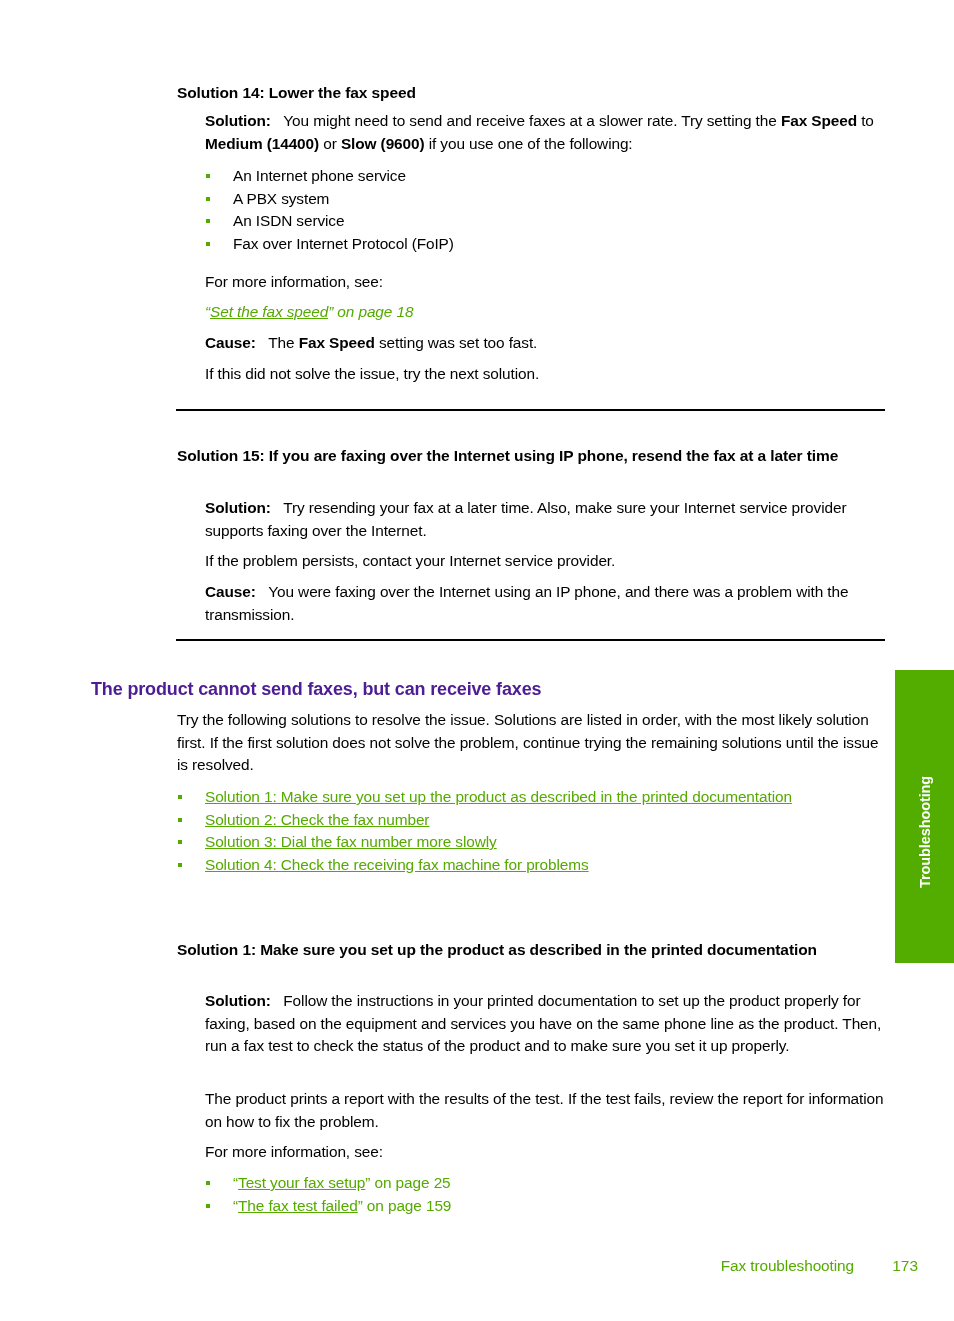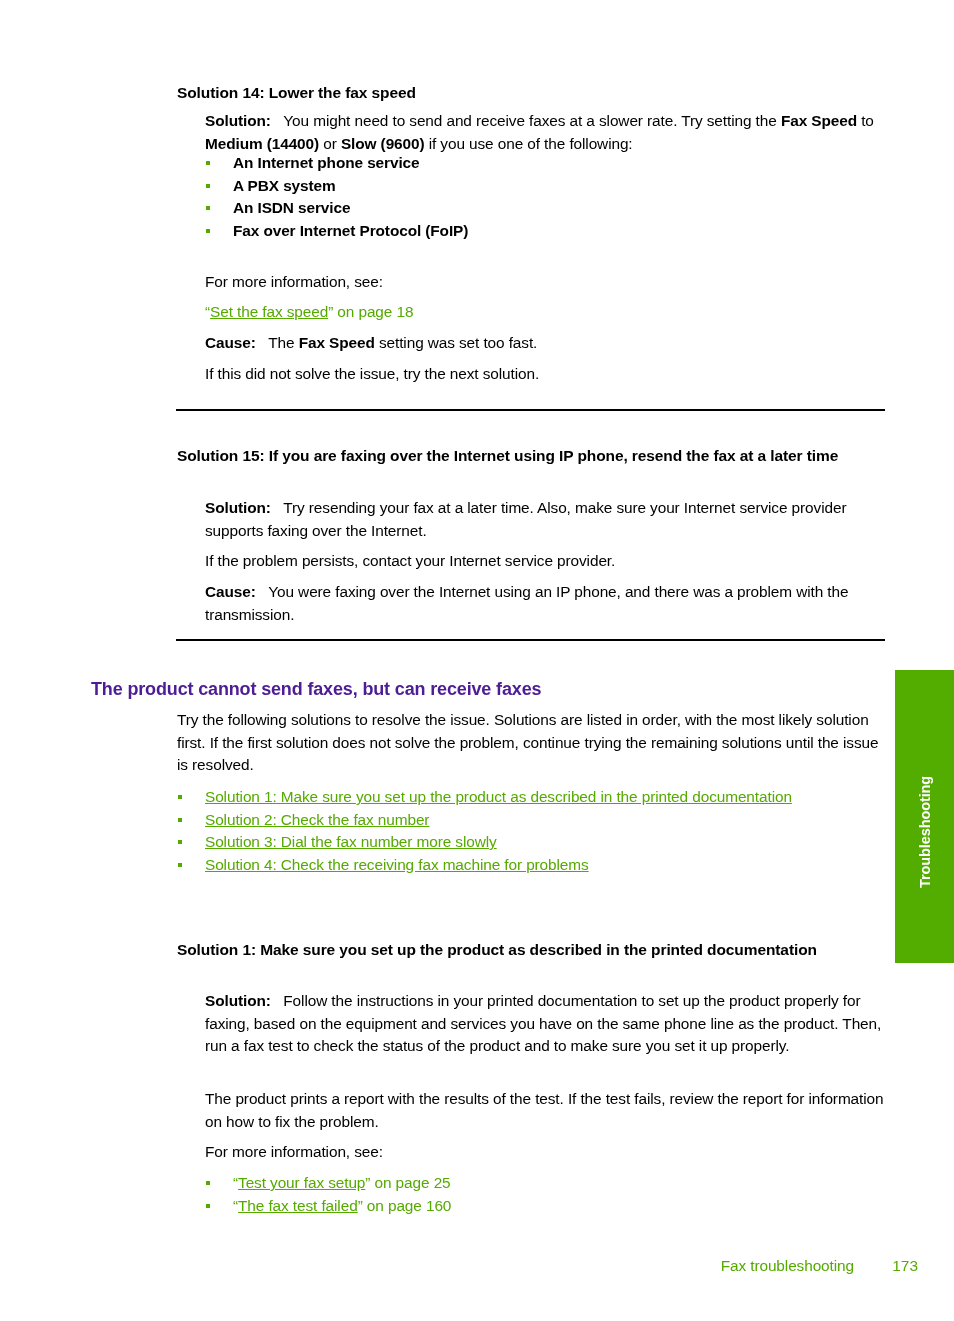--- a/index.html
+++ b/index.html
@@ -84,23 +84,23 @@
   .linklist li .link-underline {
     text-decoration: underline;
     color: #55aa00;
   }
 
   
   .region { position: absolute; }
 
   #sec14-head   { left: 177px; top: 82px;  width: 710px; }
   #sec14-body   { left: 205px; top: 110px; width: 680px; }
-  #sec14-list   { left: 205px; top: 152px; width: 680px; font-weight: bold; }
+  #sec14-list   { left: 205px; top: 165px; width: 680px; }
   #sec14-more   { left: 205px; top: 271px; width: 680px; }
-  #sec14-xref   { left: 205px; top: 301px; width: 680px; }
+  #sec14-xref   { left: 205px; top: 301px; width: 680px; font-style: italic; }
   #sec14-cause  { left: 205px; top: 332px; width: 680px; }
   #sec14-next   { left: 205px; top: 363px; width: 680px; }
   #rule1        { left: 176px; top: 409px; width: 709px; }
 
   #sec15-head   { left: 177px; top: 445px; width: 710px; }
   #sec15-body   { left: 205px; top: 497px; width: 680px; }
   #sec15-persist{ left: 205px; top: 550px; width: 680px; }
   #sec15-cause  { left: 205px; top: 581px; width: 680px; }
   #rule2        { left: 176px; top: 639px; width: 709px; }
 
@@ -233,21 +233,21 @@
   <div class="region p" id="sol1-body">
     <b>Solution:</b><span>&nbsp;&nbsp;&nbsp;</span><span>Follow the instructions in your printed documentation to set up the product properly for faxing, based on the equipment and services you have on the same phone line as the product. Then, run a fax test to check the status of the product and to make sure you set it up properly.</span>
   </div>
 
   <div class="region p" id="sol1-report">The product prints a report with the results of the test. If the test fails, review the report for information on how to fix the problem.</div>
 
   <div class="region p" id="sol1-more">For more information, see:</div>
 
   <ul class="region bullets linklist" id="sol1-links">
     <li><span class="bullet"></span><a class="xref" href="#"><span>“</span><u class="xref-title">Test your fax setup</u><span>”</span><span> on page 25</span></a></li>
-    <li><span class="bullet"></span><a class="xref" href="#"><span>“</span><u class="xref-title">The fax test failed</u><span>”</span><span> on page 160</span></a></li>
+    <li><span class="bullet"></span><a class="xref" href="#"><span>“</span><u class="xref-title">The fax test failed</u><span>”</span><span> on page 159</span></a></li>
   </ul>
 
   <div class="region" id="side-tab">
     <div class="tab-text">Troubleshooting</div>
   </div>
 
   <div class="region" id="footer">
     <div class="footer-inner">
       <span class="footer-label">Fax troubleshooting</span>
       <span class="footer-page">173</span>

